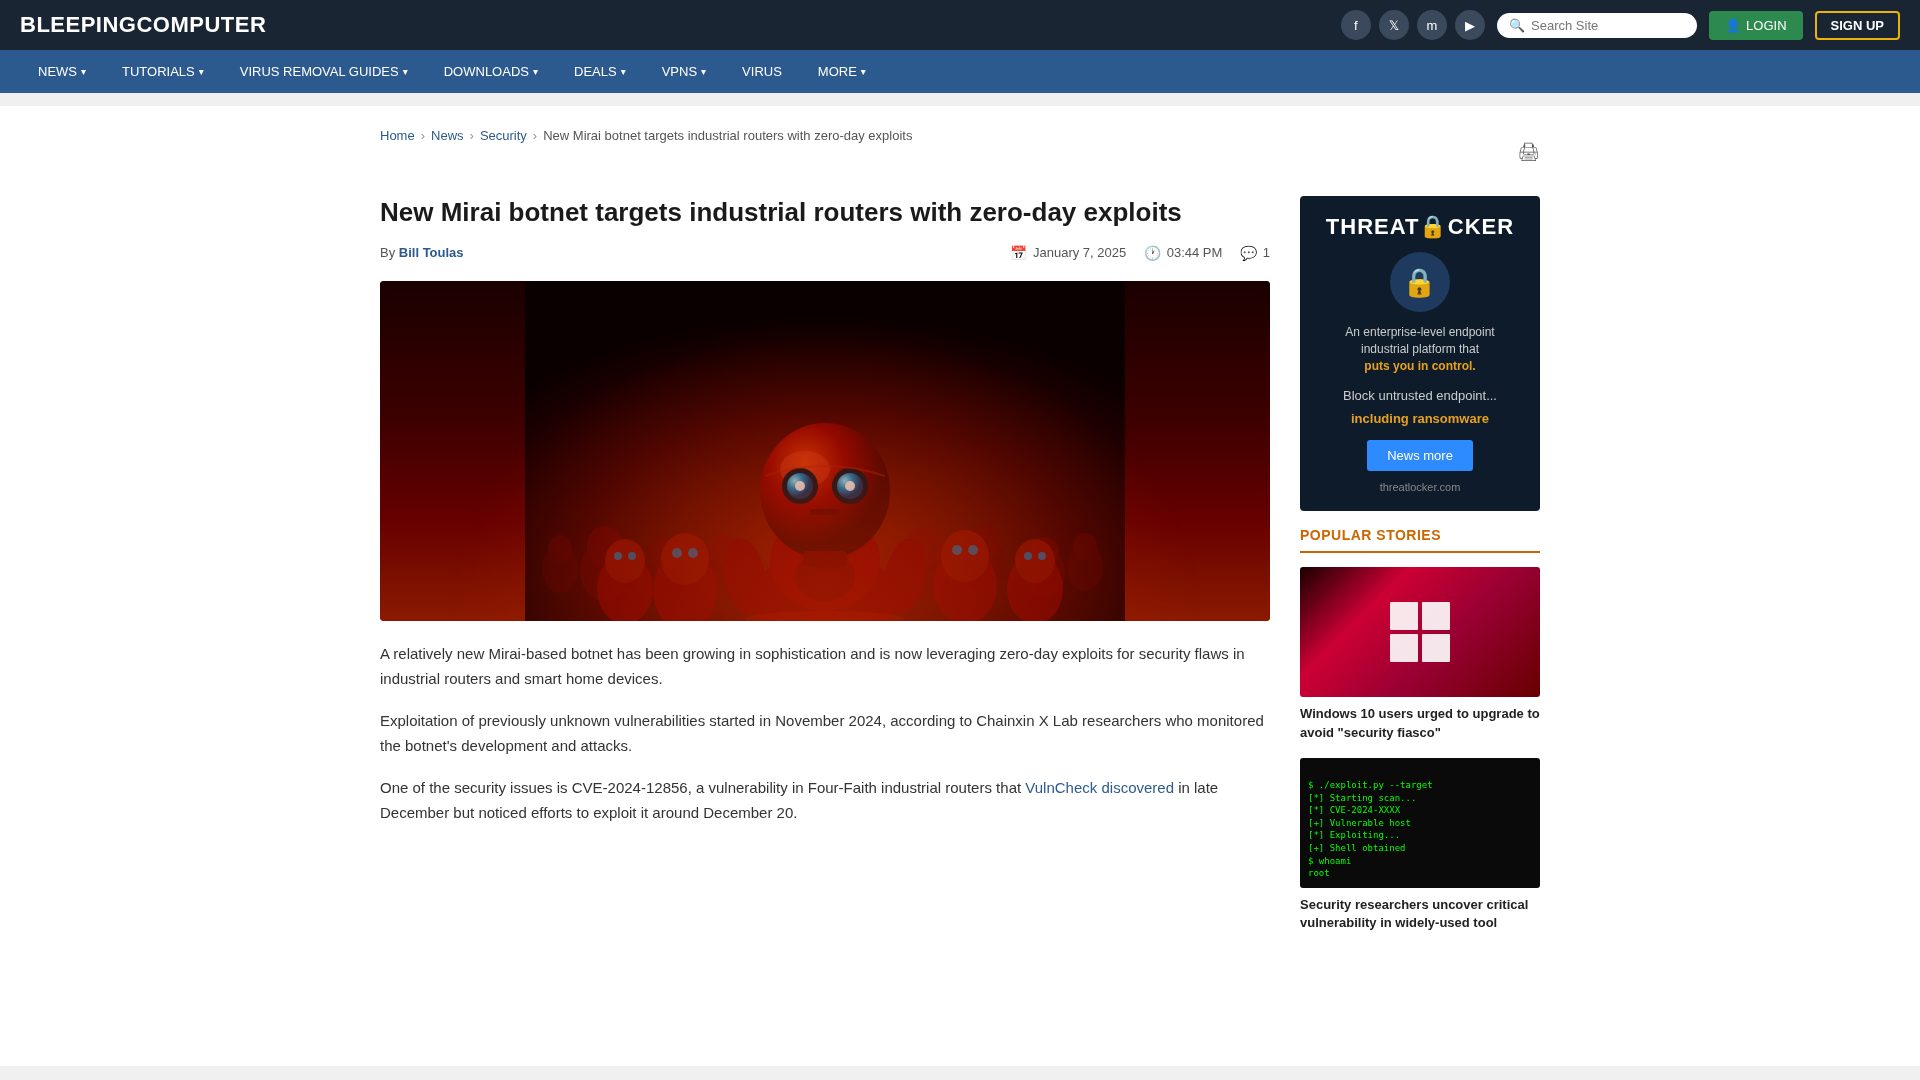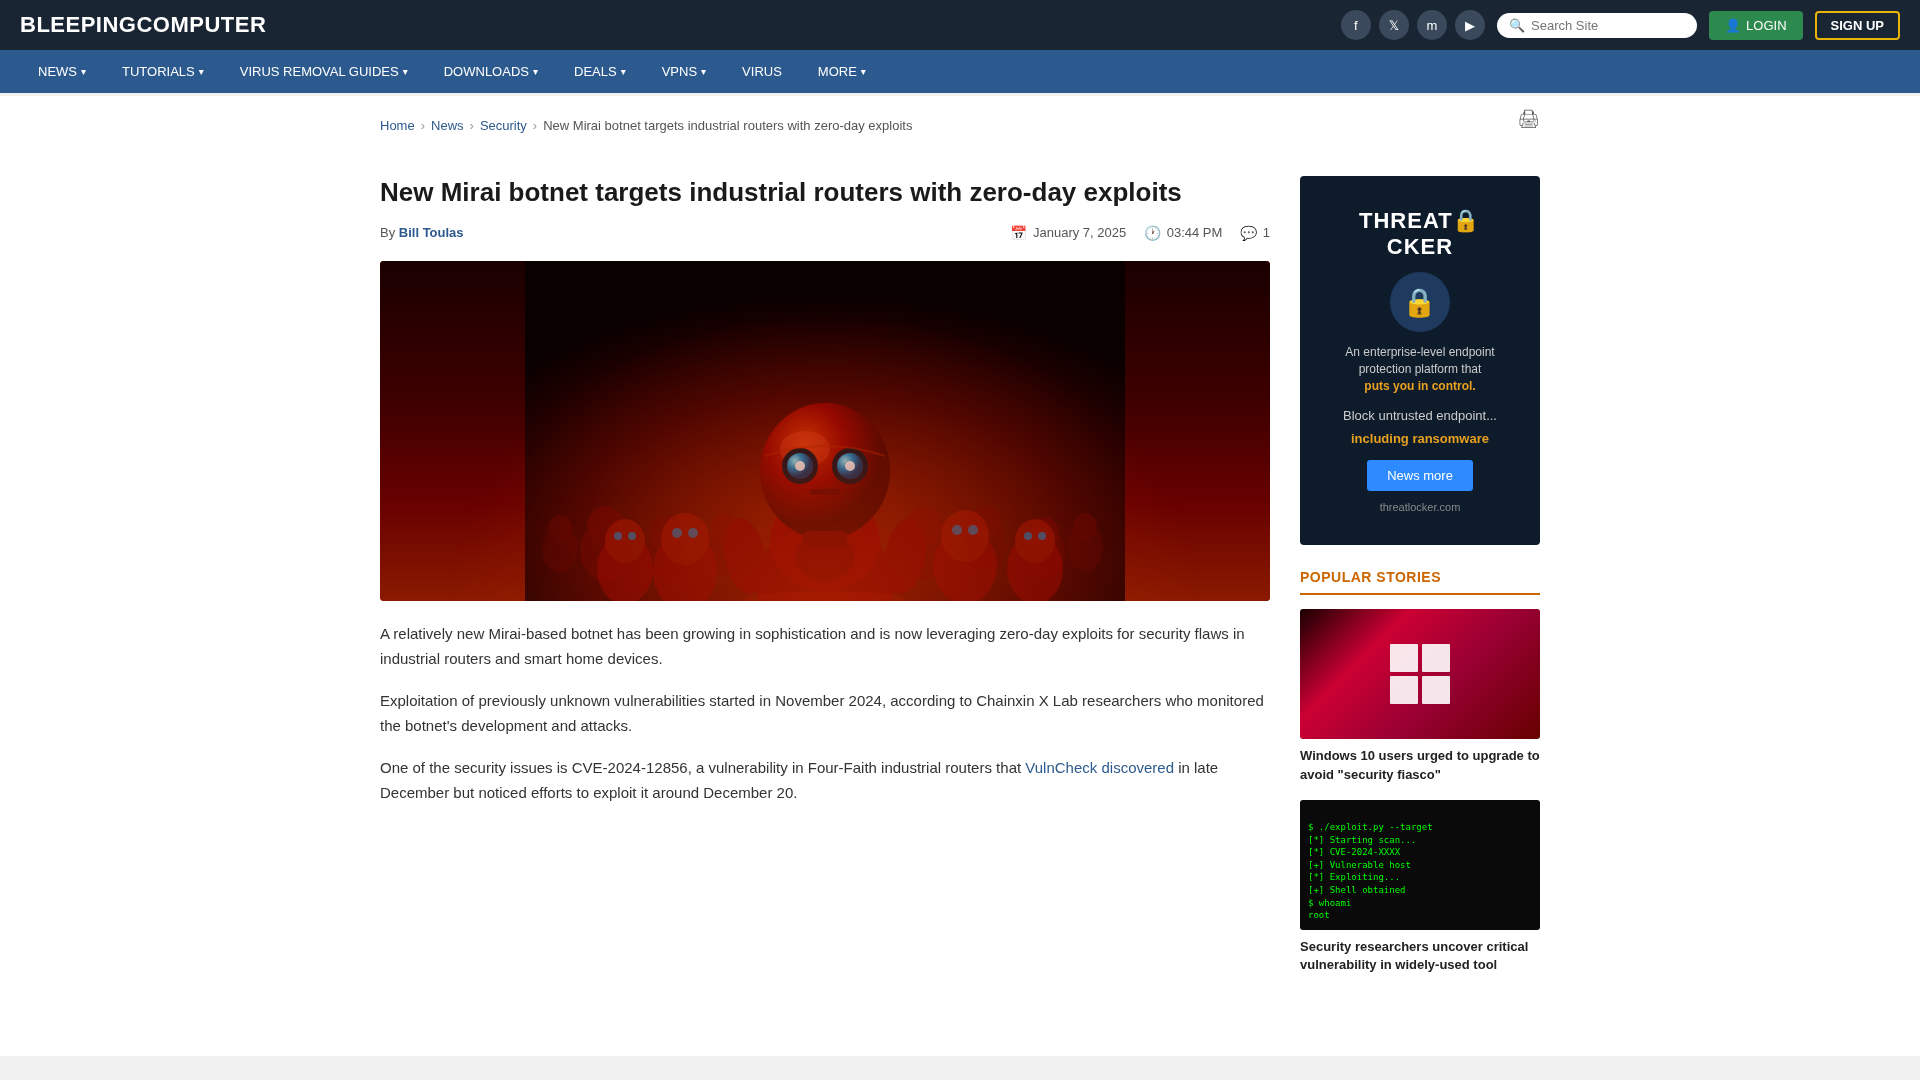--- a/index.html
+++ b/index.html
@@ -196,23 +196,23 @@
 
     
     .sidebar {
       width: 240px;
       flex-shrink: 0;
     }
 
     .ad-block {
       background: #0d1b2a;
       color: #fff;
-      padding: 32px;
+      padding: 18px;
       border-radius: 4px;
-      margin-bottom: 24px;
+      margin-bottom: 16px;
       text-align: center;
     }
     .ad-brand {
       font-size: 22px;
       font-weight: 700;
       color: #fff;
       letter-spacing: 1px;
       margin-bottom: 12px;
     }
     .ad-brand span { color: #e8a020; }
@@ -313,23 +313,23 @@
     }
 
     
     @media (max-width: 900px) {
       .sidebar { display: none; }
     }
 
     .full-breadcrumb-row {
       display: flex;
       justify-content: space-between;
-      align-items: flex-start;
+      align-items: flex-end;
       max-width: 1200px;
-      margin: 3px auto;
+      margin: 13px auto;
       padding: 12px 20px 0;
       width: 100%;
       background: #fff;
     }
 
     .page-wrapper {
       background: #fff;
       min-height: calc(100vh - 120px);
     }
   </style>
@@ -513,21 +513,21 @@
 
     <aside class="sidebar">
 
       <div class="ad-block">
         <div class="ad-brand">
           THREAT<span>🔒</span>CKER
         </div>
         <div class="ad-icon">🔒</div>
         <div class="ad-desc">
           <span>An enterprise-level endpoint</span><br>
-          <span>protection platform that</span><br>
+          <span>industrial platform that</span><br>
           <span class="ad-highlight">puts you in control.</span>
         </div>
         <div style="font-size:13px; color:#ccc; margin-bottom:8px;">Block untrusted endpoint...</div>
         <div style="font-size:13px; color:#e8a020; font-weight:600; margin-bottom:14px;">including ransomware</div>
         <button class="ad-cta">News more</button>
         <div class="ad-url">threatlocker.com</div>
       </div>
 
       <div class="popular-stories">
         <div class="popular-title">POPULAR STORIES</div>

